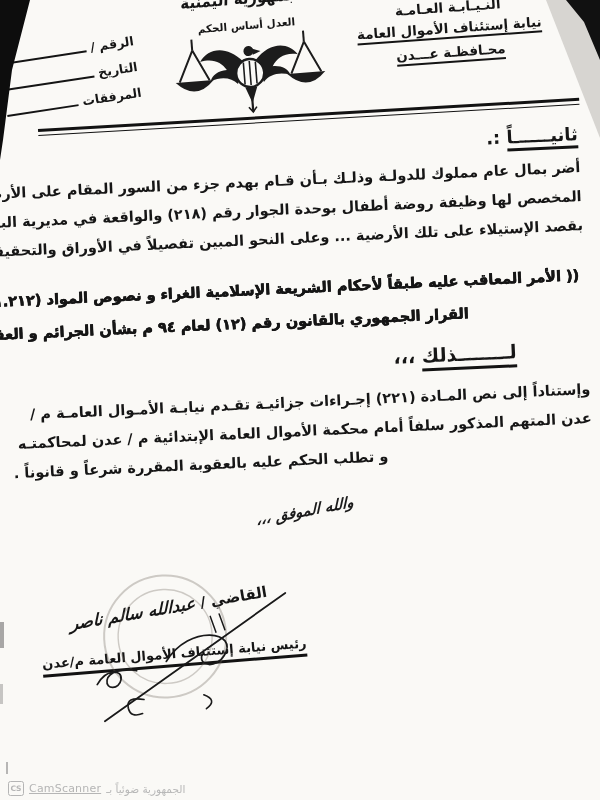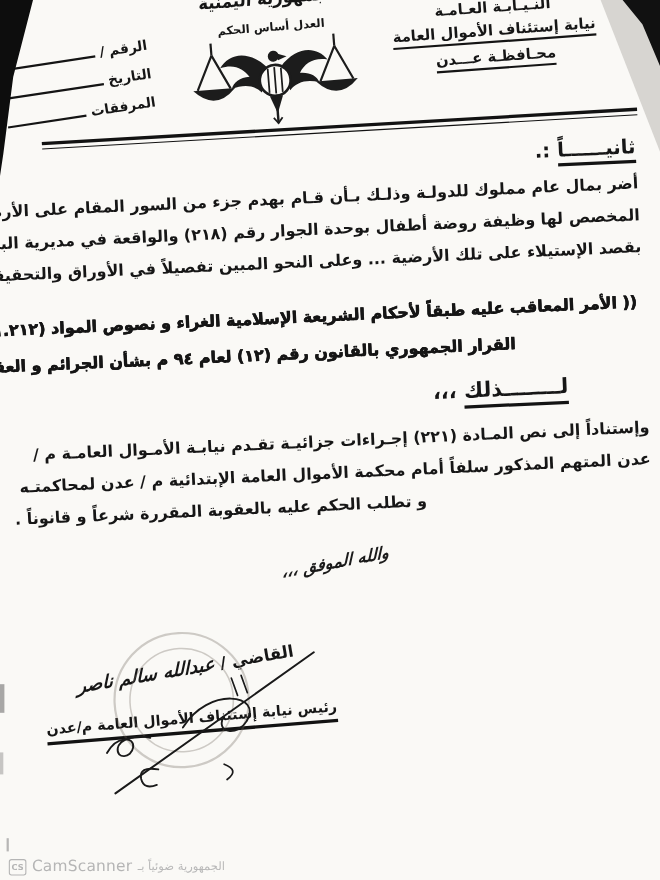--- a/index.html
+++ b/index.html
@@ -56,21 +56,21 @@
   .judge-title{position:absolute;left:26px;top:640px;transform:rotate(-2deg);
     font-size:13px;font-weight:bold;direction:rtl;white-space:nowrap;
     border-bottom:3px solid #121212;padding-bottom:3px;}
 
   svg.overlay{position:absolute;pointer-events:none;}
 
   
   .watermark{position:absolute;left:8px;bottom:4px;display:flex;align-items:center;gap:5px;z-index:30;}
   .cs-badge{width:14px;height:13px;border:1.3px solid #b5b5b5;border-radius:2.5px;color:#b5b5b5;
     font-size:7.5px;font-weight:bold;display:flex;align-items:center;justify-content:center;}
-  .wm-brand{font-size:14px;color:#b5b5b5;letter-spacing:0.2px;}
+  .wm-brand{font-size:11px;color:#b5b5b5;letter-spacing:0.2px;text-decoration:underline;}
   .wm-ar{font-size:10.5px;color:#b8b8b8;direction:rtl;}
 </style>
 </head>
 <body>
 
 <div class="doc">
 
   <div class="ref-block">
     <div class="ref-row">
       <span class="ref-label">الرقم /</span>

